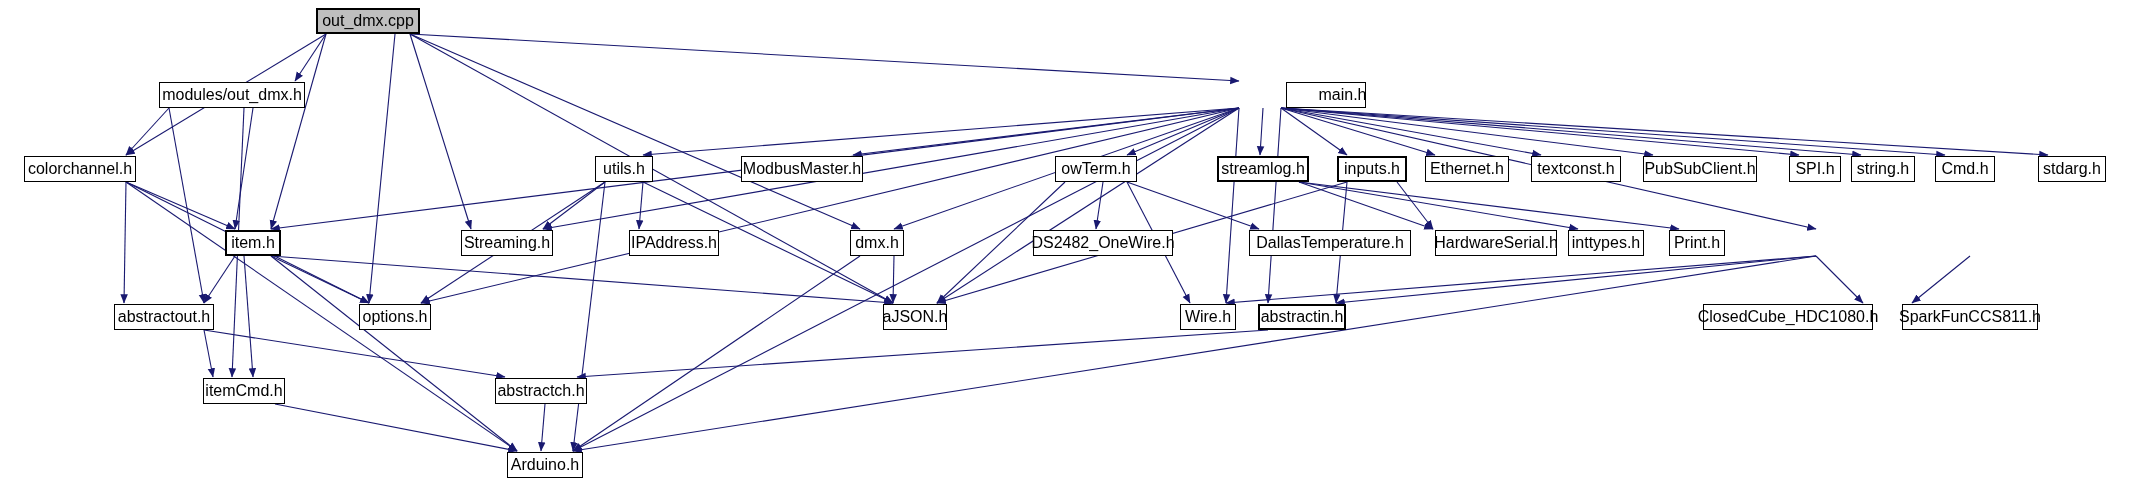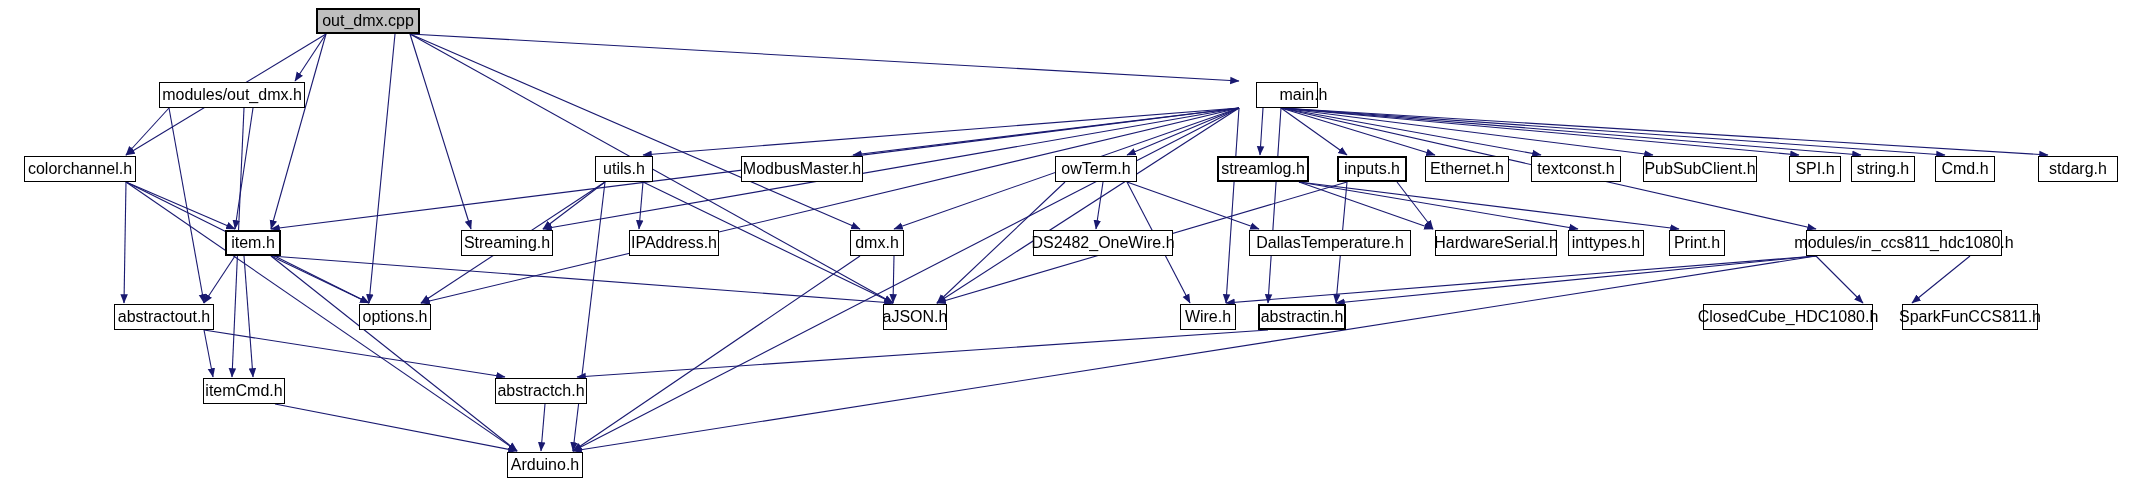--- a/index.html
+++ b/index.html
@@ -126,44 +126,43 @@
       <line x1="1816" y1="256" x2="573" y2="451" stroke="#191970" stroke-width="1.1" marker-end="url(#arrowhead)"></line>
       <line x1="1268" y1="330" x2="577" y2="377" stroke="#191970" stroke-width="1.1" marker-end="url(#arrowhead)"></line>
       <line x1="204" y1="330" x2="213" y2="377" stroke="#191970" stroke-width="1.1" marker-end="url(#arrowhead)"></line>
       <line x1="204" y1="330" x2="505" y2="377" stroke="#191970" stroke-width="1.1" marker-end="url(#arrowhead)"></line>
       <line x1="275" y1="404" x2="517" y2="451" stroke="#191970" stroke-width="1.1" marker-end="url(#arrowhead)"></line>
       <line x1="545" y1="404" x2="541" y2="451" stroke="#191970" stroke-width="1.1" marker-end="url(#arrowhead)"></line>
     </svg>
 
 <div class="node highlighted" style="left: 316px; top: 8px; width: 104px;">out_dmx.cpp</div>
     <div class="node" style="left: 159px; top: 82px; width: 146px;">modules/out_dmx.h</div>
-    <div class="node" style="left: 1256px; top: 82px; width: 62px; padding-left: 36px;">main.h</div>
+    <div class="node" style="left: 1286px; top: 82px; width: 80px; padding-left: 36px;">main.h</div>
     <div class="node" style="left: 24px; top: 156px; width: 112px;">colorchannel.h</div>
     <div class="node" style="left: 595px; top: 156px; width: 58px;">utils.h</div>
     <div class="node" style="left: 741px; top: 156px; width: 122px;">ModbusMaster.h</div>
     <div class="node" style="left: 1055px; top: 156px; width: 82px;">owTerm.h</div>
     <div class="node bold" style="left: 1217px; top: 156px; width: 92px;">streamlog.h</div>
     <div class="node bold" style="left: 1337px; top: 156px; width: 70px;">inputs.h</div>
     <div class="node" style="left: 1425px; top: 156px; width: 84px;">Ethernet.h</div>
     <div class="node" style="left: 1531px; top: 156px; width: 90px;">textconst.h</div>
     <div class="node" style="left: 1643px; top: 156px; width: 114px;">PubSubClient.h</div>
     <div class="node" style="left: 1789px; top: 156px; width: 52px;">SPI.h</div>
     <div class="node" style="left: 1851px; top: 156px; width: 64px;">string.h</div>
     <div class="node" style="left: 1935px; top: 156px; width: 60px; text-align: right;">Cmd.h</div>
-    <div class="node" style="left: 2038px; top: 156px; width: 80px;">stdarg.h</div>
+    <div class="node" style="left: 2038px; top: 156px; width: 68px;">stdarg.h</div>
     <div class="node bold" style="left: 225px; top: 230px; width: 56px;">item.h</div>
     <div class="node" style="left: 461px; top: 230px; width: 92px;">Streaming.h</div>
     <div class="node" style="left: 629px; top: 230px; width: 90px;">IPAddress.h</div>
     <div class="node" style="left: 850px; top: 230px; width: 54px;">dmx.h</div>
     <div class="node" style="left: 1033px; top: 230px; width: 140px;">DS2482_OneWire.h</div>
     <div class="node" style="left: 1249px; top: 230px; width: 162px;">DallasTemperature.h</div>
     <div class="node" style="left: 1423px; top: 230px; width: 122px; margin-left: 12px;">HardwareSerial.h</div>
     <div class="node" style="left: 1568px; top: 230px; width: 76px;">inttypes.h</div>
     <div class="node" style="left: 1669px; top: 230px; width: 56px;">Print.h</div>
-    <div class="node" style="left: 1806px; top: 230px; width: 196px;">modules/in_ccs811_hdc1080.h</div>
     <div class="node" style="left: 114px; top: 304px; width: 100px;">abstractout.h</div>
     <div class="node" style="left: 359px; top: 304px; width: 72px;">options.h</div>
     <div class="node" style="left: 883px; top: 304px; width: 64px;">aJSON.h</div>
     <div class="node" style="left: 1180px; top: 304px; width: 56px;">Wire.h</div>
     <div class="node bold" style="left: 1258px; top: 304px; width: 88px;">abstractin.h</div>
     <div class="node" style="left: 1703px; top: 304px; width: 170px;">ClosedCube_HDC1080.h</div>
     <div class="node" style="left: 1902px; top: 304px; width: 136px;">SparkFunCCS811.h</div>
     <div class="node" style="left: 203px; top: 378px; width: 82px;">itemCmd.h</div>
     <div class="node" style="left: 495px; top: 378px; width: 92px;">abstractch.h</div>
     <div class="node" style="left: 507px; top: 452px; width: 76px;">Arduino.h</div>

